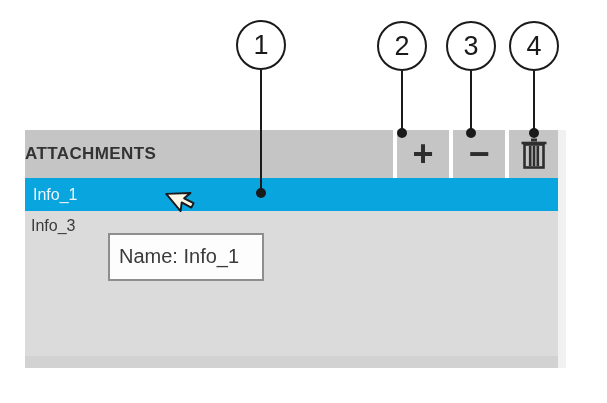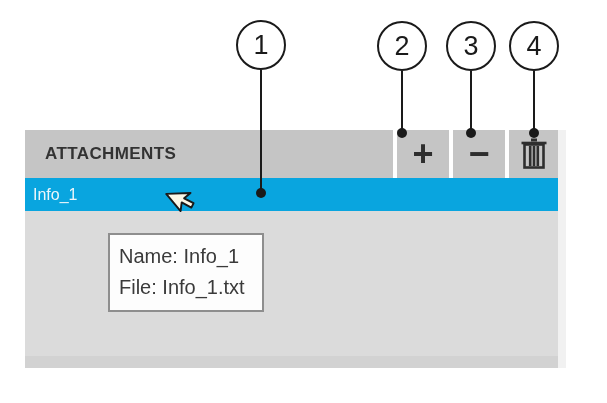--- a/index.html
+++ b/index.html
@@ -29,21 +29,21 @@
   .dot{position:absolute;width:10px;height:10px;border-radius:50%;background:var(--line);z-index:26;}
 
   
   .panel{position:absolute;left:25px;top:130px;width:541px;height:238px;background:var(--list_bg);z-index:10;}
   .panel-gutter{position:absolute;right:0;top:0;width:8px;height:100%;background:var(--gutter);}
   .panel-header{
     position:absolute;left:0;top:0;width:533px;height:48px;background:var(--header_bg);
     display:flex;align-items:center;
   }
   .panel-title{
-    margin-left:20px;font-weight:bold;font-size:17px;color:#333333;letter-spacing:0.4px;flex:1 1 auto;
+    font-weight:bold;font-size:17px;color:#333333;letter-spacing:0.4px;flex:1 1 auto;
   }
   .toolbar{display:flex;height:48px;}
   .tb-gap{width:4px;height:48px;background:#ffffff;}
   .tb-btn{
     width:52px;height:48px;background:var(--header_bg);border:none;padding:0;margin:0;
     display:flex;align-items:center;justify-content:center;cursor:pointer;
     font-family:"Liberation Sans","DejaVu Sans",sans-serif;
     font-size:36px;font-weight:bold;color:var(--glyph);line-height:1;
   }
   .tb-btn.trash{width:49px;}
@@ -110,27 +110,27 @@
               <line x1="11" y1="2" x2="17" y2="2" stroke-width="3"></line>
             </g>
           </svg>
         </span>
       </button>
     </div>
   </div>
 
   <div class="list">
     <div class="list-row sel">Info_1</div>
+    <div class="list-row">Info_3</div>
   </div>
 
   <div class="bottom-bar"></div>
 </div>
 
 <div class="tooltip">
   <div>Name: Info_1</div>
-  <div>File: Info_1.txt</div>
 </div>
 
 <div class="cursor">
   <svg width="30" height="32" viewBox="0 0 22 30">
     <path d="M2,1 L2,22 L8,16.5 L11.8,26 L16,24.2 L12.2,15 L20,15 Z" fill="#fdf8e8" stroke="#1a1a1a" stroke-width="1.8" stroke-linejoin="round"></path>
   </svg>
 </div>
 
 </body></html>

